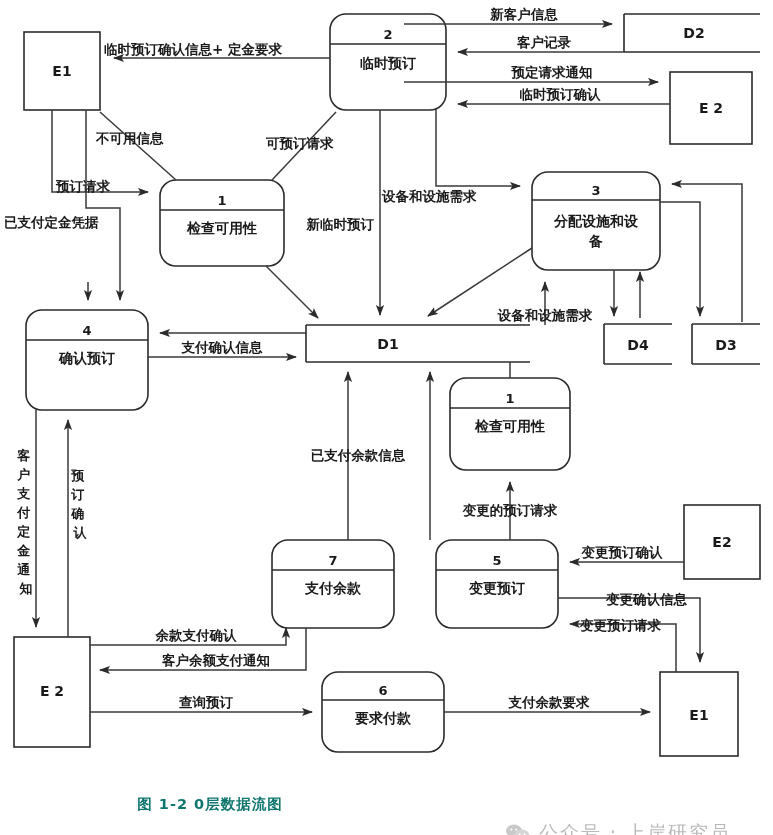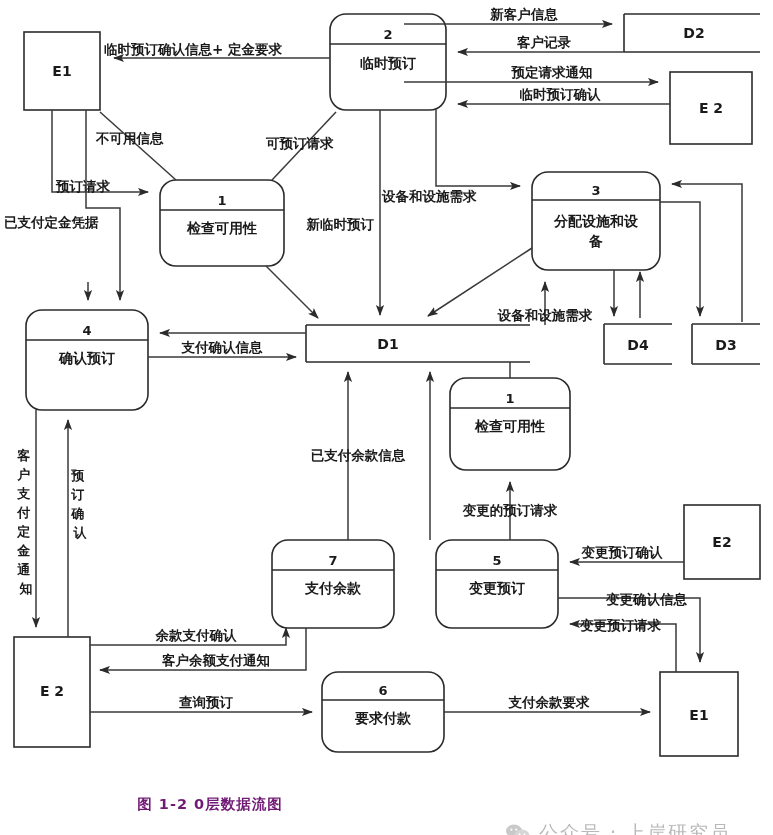--- a/index.html
+++ b/index.html
@@ -20,21 +20,21 @@
   .t-proc-name{font-size:14px;text-anchor:middle;font-weight:700;}
   .t-entity{font-size:14px;text-anchor:middle;font-weight:700;}
   .t-store{font-size:14px;text-anchor:middle;font-weight:700;}
   .t-flow{font-size:13.5px;font-weight:700;}
   .t-flow-mid{font-size:13.5px;text-anchor:middle;font-weight:700;}
   .t-flow-end{font-size:13.5px;text-anchor:end;font-weight:700;}
   .t-vert{font-size:13px;text-anchor:middle;font-weight:700;}
 
   .caption{
     position:absolute;left:0;top:795px;width:420px;
-    text-align:center;font-size:14.5px;font-weight:700;color:#701a75;
+    text-align:center;font-size:14.5px;font-weight:700;color:#0f766e;
     letter-spacing:1px;
   }
   .watermark{
     position:absolute;left:505px;top:792px;
     display:flex;align-items:center;gap:8px;
     color:#b9b9b9;font-size:19px;letter-spacing:2px;margin-top:28px;
   }
   .wm-icon{display:inline-block;width:26px;height:20px;position:relative;}
 </style>
 </head>

